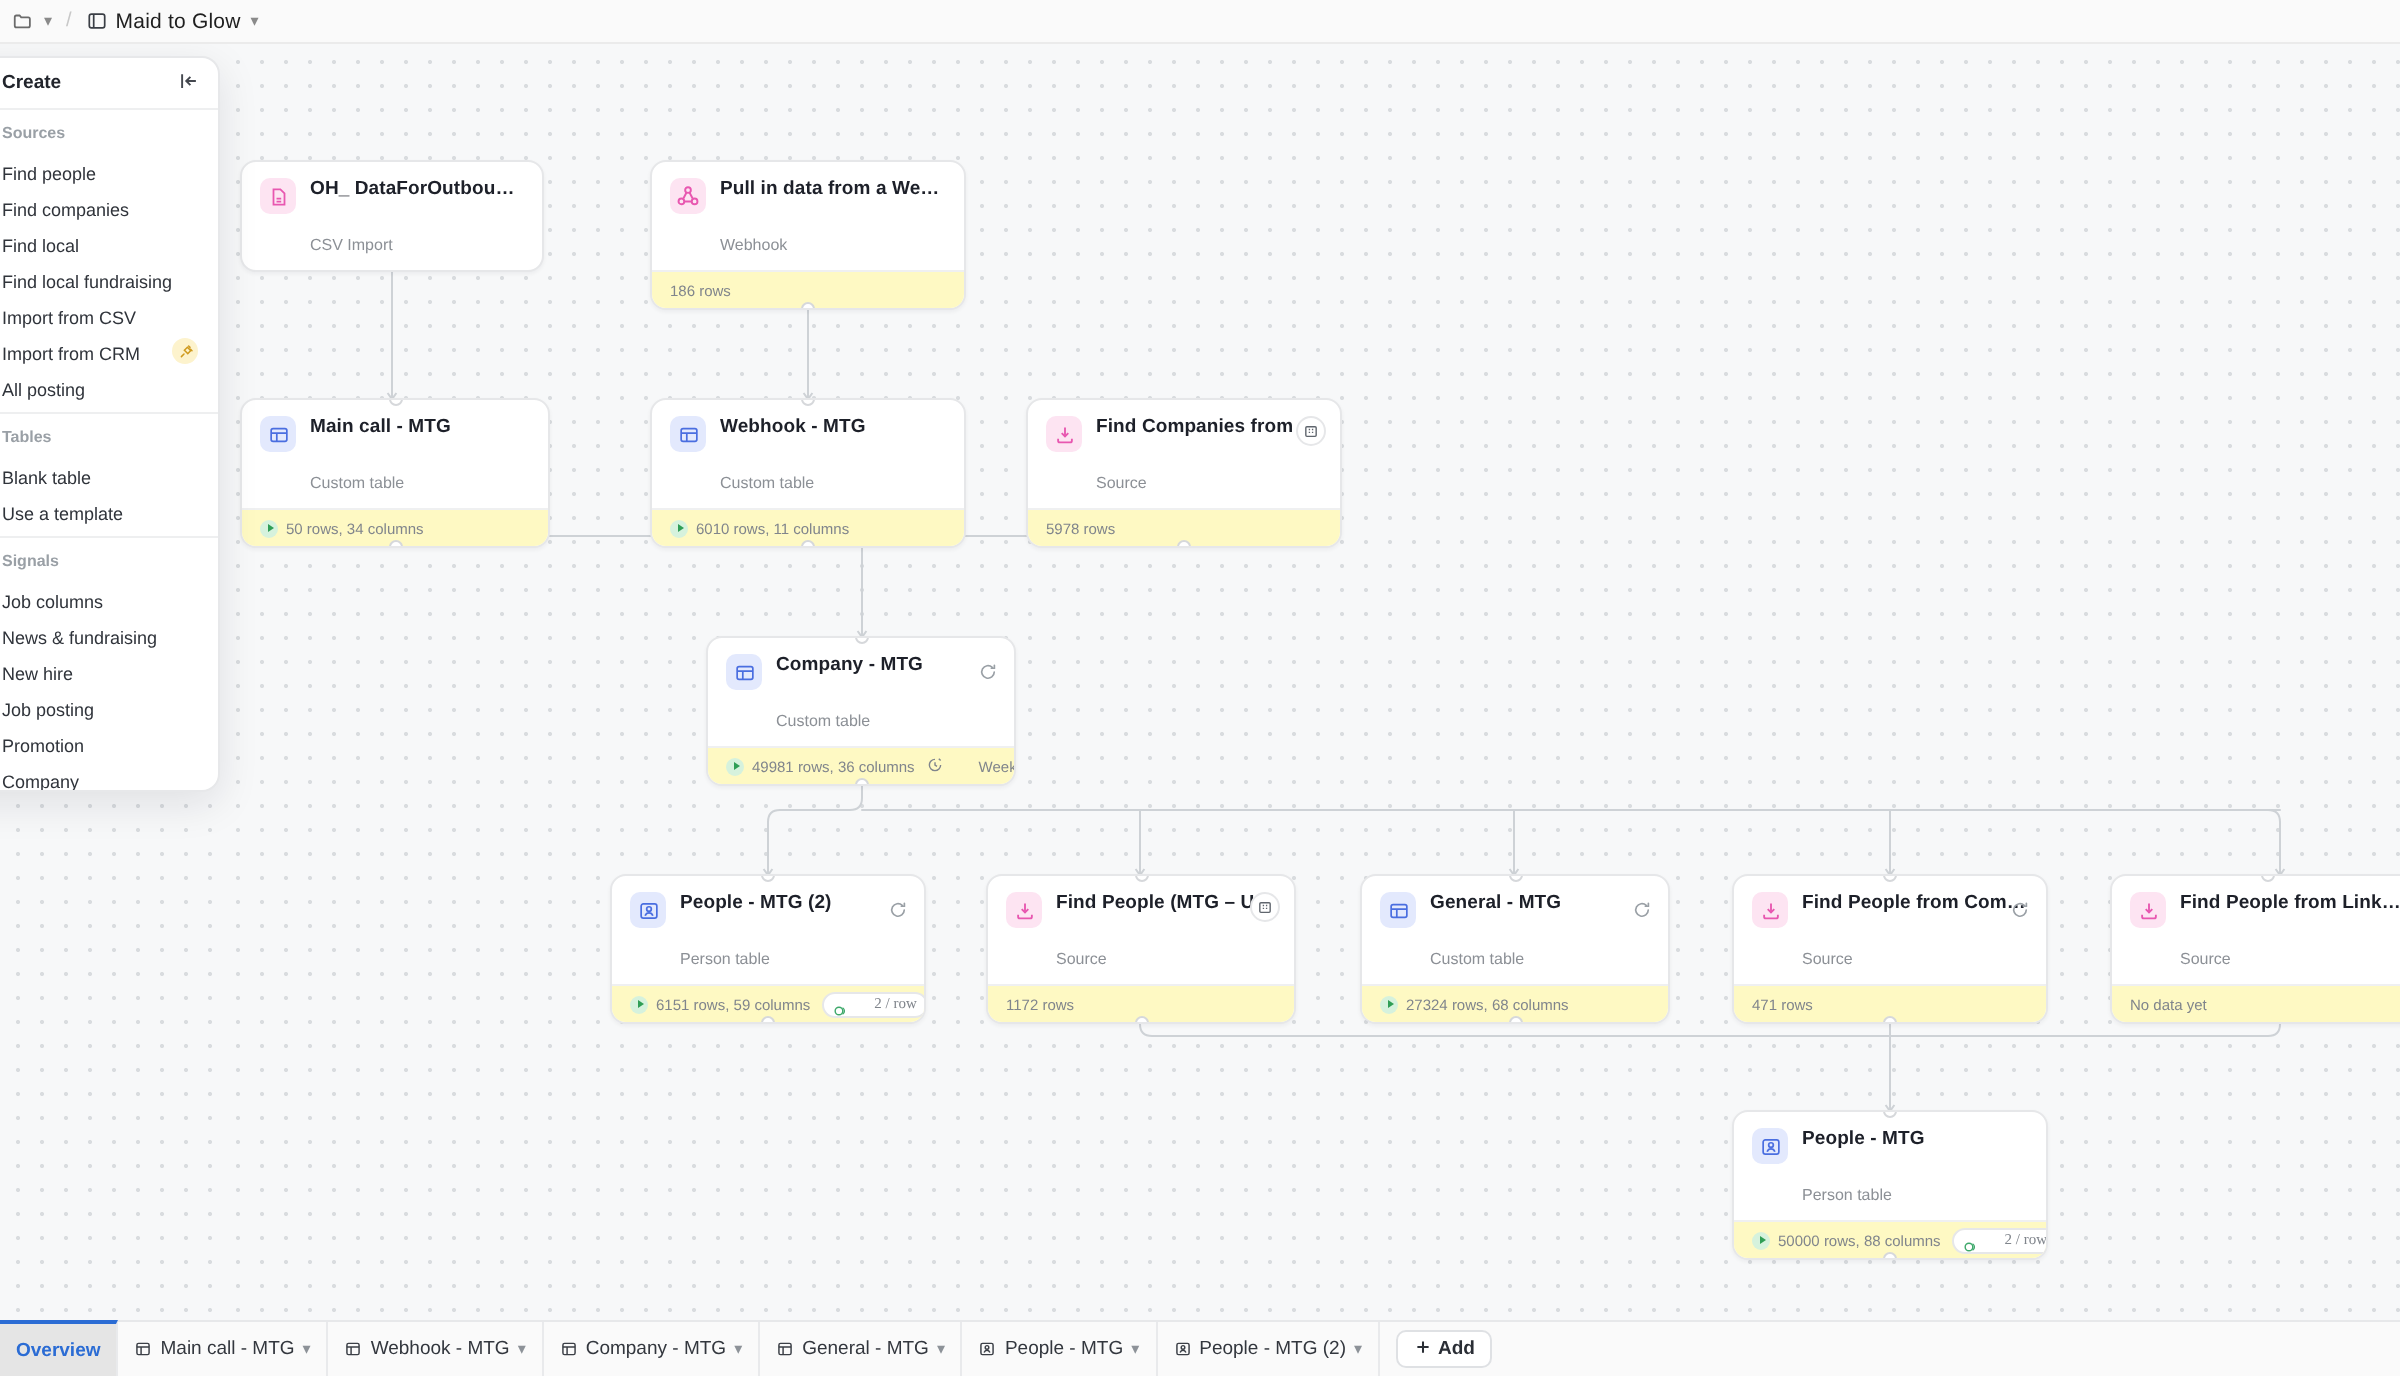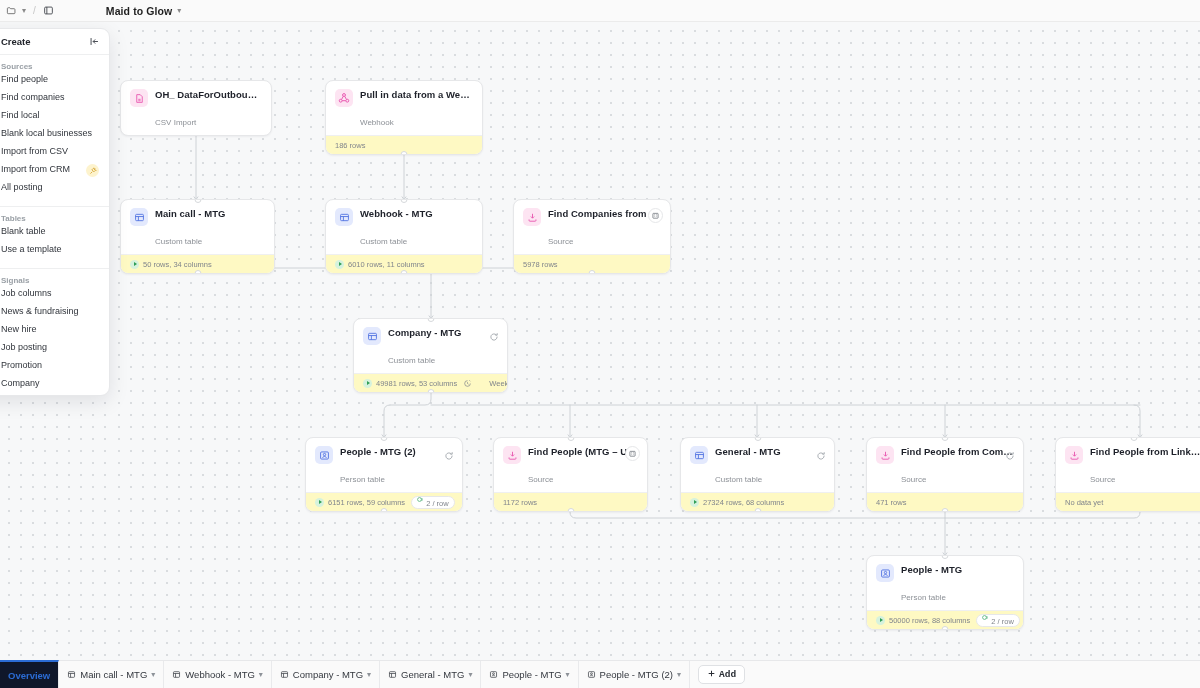--- a/index.html
+++ b/index.html
@@ -15,21 +15,21 @@
   .topbar {
     position: absolute; left: 0; top: 0; width: 1200px; height: 22px;
     background: #fafafa; border-bottom: 1px solid #ebebeb;
     display: flex; align-items: center; gap: 4px; padding-left: 6px;
     z-index: 40;
   }
   .tb-icon { color: #6b6b6b; display: flex; align-items: center; }
   .tb-chev { color: #8a8a8a; font-size: 8px; line-height: 1; margin-left: 1px; }
   .tb-sep { color: #c8c8c8; font-size: 10px; margin: 0 3px; }
   .tb-title {
-    font-size: 10.5px; color: #1f1f1f; font-weight: 700; letter-spacing: .1px; margin-left: 48px;
+    font-size: 10.5px; color: #1f1f1f; font-weight: 400; letter-spacing: .1px;
   }
   .tb-chip { display: flex; align-items: center; gap: 4px; }
 
   
   .canvas {
     position: absolute; left: 110px; top: 22px;
     width: 1090px; height: 638px;
     background-color: #f7f8f9;
     background-image: radial-gradient(#d9dcdf 1px, transparent 1.1px);
     background-size: 12px 12px;
@@ -77,23 +77,23 @@
   .play {
     width: 9px; height: 9px; border-radius: 50%; background: #d6f2dd;
     display: flex; align-items: center; justify-content: center; flex: 0 0 9px;
   }
   .play i {
     width: 0; height: 0; border-left: 3px solid #2f9e56;
     border-top: 2px solid transparent; border-bottom: 2px solid transparent;
     margin-left: 1px;
   }
   .credpill {
-    display: flex; align-items: flex-end; gap: 1px;
+    display: flex; align-items: flex-start; gap: 12px;
     border: 1px solid #e6e7e9; background: #fff;
-    border-radius: 9px; height: 13px; padding: 0 5px 0 4px;
+    border-radius: 9px; height: 13px; padding: 0 5px 0 4px; font-family: Liberation Serif, serif;
   }
   .sched { display: flex; align-items: center; gap: 17px; }
   .hdr-btn {
     position: absolute; right: 7px; top: 8px;
     width: 15px; height: 15px; border-radius: 50%;
     border: 1px solid #e6e7e9; background: #fff;
     display: flex; align-items: center; justify-content: center;
   }
   .hdr-spin { position: absolute; right: 8px; top: 9px; }
   .port {
@@ -113,21 +113,21 @@
   }
   .panel-head {
     height: 26px; display: flex; align-items: center; justify-content: space-between;
     padding: 0 9px 0 36px; border-bottom: 1px solid #eeeff0;
   }
   .panel-head-title { font-size: 9.5px; color: #22252c; font-weight: 600; }
   .psec { padding: 7px 0 6px 36px; border-bottom: 1px solid #eeeff0; }
   .psec:last-child { border-bottom: none; }
   .psec-title { font-size: 8px; color: #9aa0a6; font-weight: 600; padding: 0 0 3px 0; }
   .pitem {
-    height: 18px; display: flex; align-items: flex-start; justify-content: space-between;
+    height: 18px; display: flex; align-items: flex-end; justify-content: space-between;
     padding-right: 10px;
   }
   .pitem-label { font-size: 9px; color: #30343b; white-space: nowrap; }
   .pbadge {
     width: 13px; height: 13px; border-radius: 50%; background: #fdf3cd;
     display: flex; align-items: center; justify-content: center; flex: 0 0 13px;
   }
 
   
   .tabbar {
@@ -135,29 +135,29 @@
     background: #fafafa; border-top: 1px solid #e7e8ea;
     display: flex; align-items: stretch; z-index: 40;
   }
   .tab {
     display: flex; align-items: center; gap: 4px;
     padding: 0 8px; border-right: 1px solid #e9eaec;
     font-size: 9.5px; color: #33373e; white-space: nowrap;
     background: #fafafa;
   }
   .tab.active {
-    background: #0f172a; color: #2b6cd4; font-weight: 600;
+    background: #e5e5e5; color: #2b6cd4; font-weight: 600;
     border-top: 2px solid #2b6cd4; margin-top: -1px;
   }
   .tab .chev { color: #8d9298; font-size: 8px; }
   .addtab {
     display: flex; align-items: center; gap: 3px;
     margin: 4px 0 4px 8px; padding: 0 8px;
     border: 1px solid #dfe1e4; border-radius: 5px; background: #fff;
-    font-size: 9.5px; color: #2a2e35; font-weight: 600; font-family: Liberation Mono, monospace;
+    font-size: 9.5px; color: #2a2e35; font-weight: 600;
   }
   .tabicon { display: flex; align-items: center; }
 </style>
 </head>
 <body>
 
 <div id="app">
 
   <div class="canvasfill"></div>
   <div class="canvas"></div>
@@ -353,21 +353,21 @@
        <div class="hdr-spin"><svg width="10" height="10" viewBox="0 0 16 16" fill="none" stroke="#9aa0a6" stroke-width="1.35" stroke-linecap="round">
         <path d="M13 8a5 5 0 1 1-1.6-3.7"></path>
               <path d="M13.1 2.6v2.4h-2.4"></path>
             </svg></div>
      </div>
         <div class="node-foot">
               <div class="foot-l">
             <span class="play">
               <i></i>
             </span>
-                <span class="foot-txt">49981 rows, 53 columns</span>
+                <span class="foot-txt">49981 rows, 36 columns</span>
               </div>
               <div class="foot-r">
             <div class="sched">
                  <span><svg width="9" height="9" viewBox="0 0 16 16" fill="none" stroke="#80858c" stroke-width="1.25">
         <path d="M13 8A5 5 0 1 1 8 3"></path>
                   <path d="M8 5.6V8l1.8 1.2"></path>
                   <path d="M11.4 2.4 13 4"></path>
                 </svg></span>
                  <span class="foot-txt">Weekly</span>
             </div>
@@ -578,21 +578,21 @@
              </div>
           <div class="pitem">
                <span class="pitem-label">Find companies</span>
 
              </div>
           <div class="pitem">
                <span class="pitem-label">Find local</span>
 
              </div>
           <div class="pitem">
-               <span class="pitem-label">Blank local businesses</span>
+               <span class="pitem-label">Find local fundraising</span>
 
              </div>
           <div class="pitem">
                <span class="pitem-label">Import from CSV</span>
 
              </div>
           <div class="pitem">
                <span class="pitem-label">Import from CRM</span>
                <span class="pbadge">
               <svg width="8" height="8" viewBox="0 0 16 16" fill="none" stroke="#cf9a1e" stroke-width="1.5" stroke-linecap="round">

